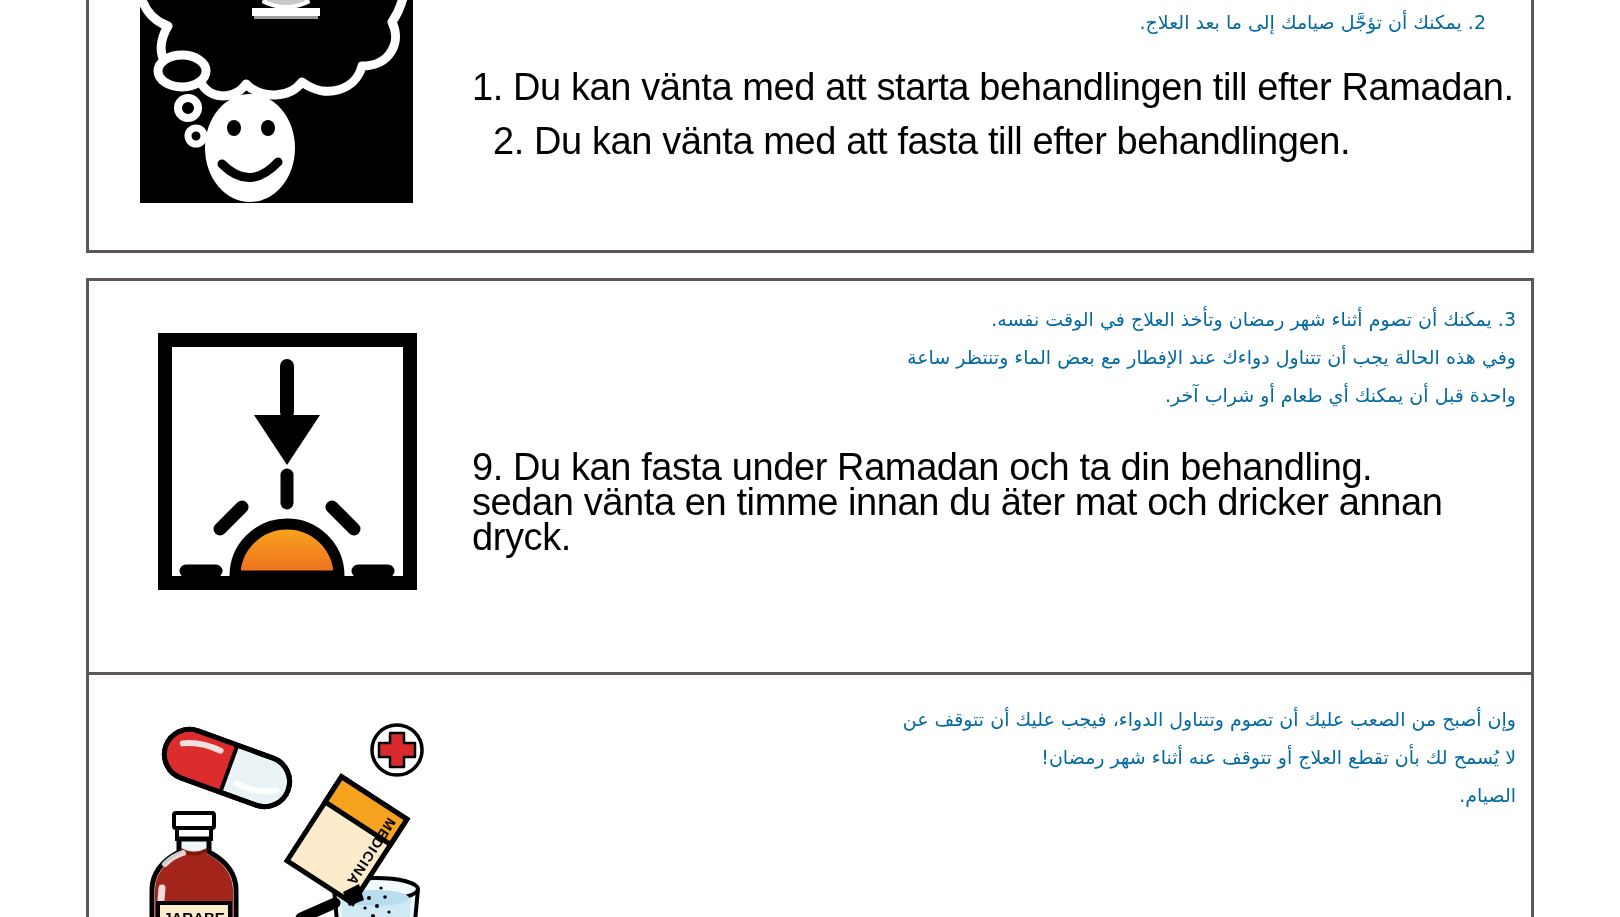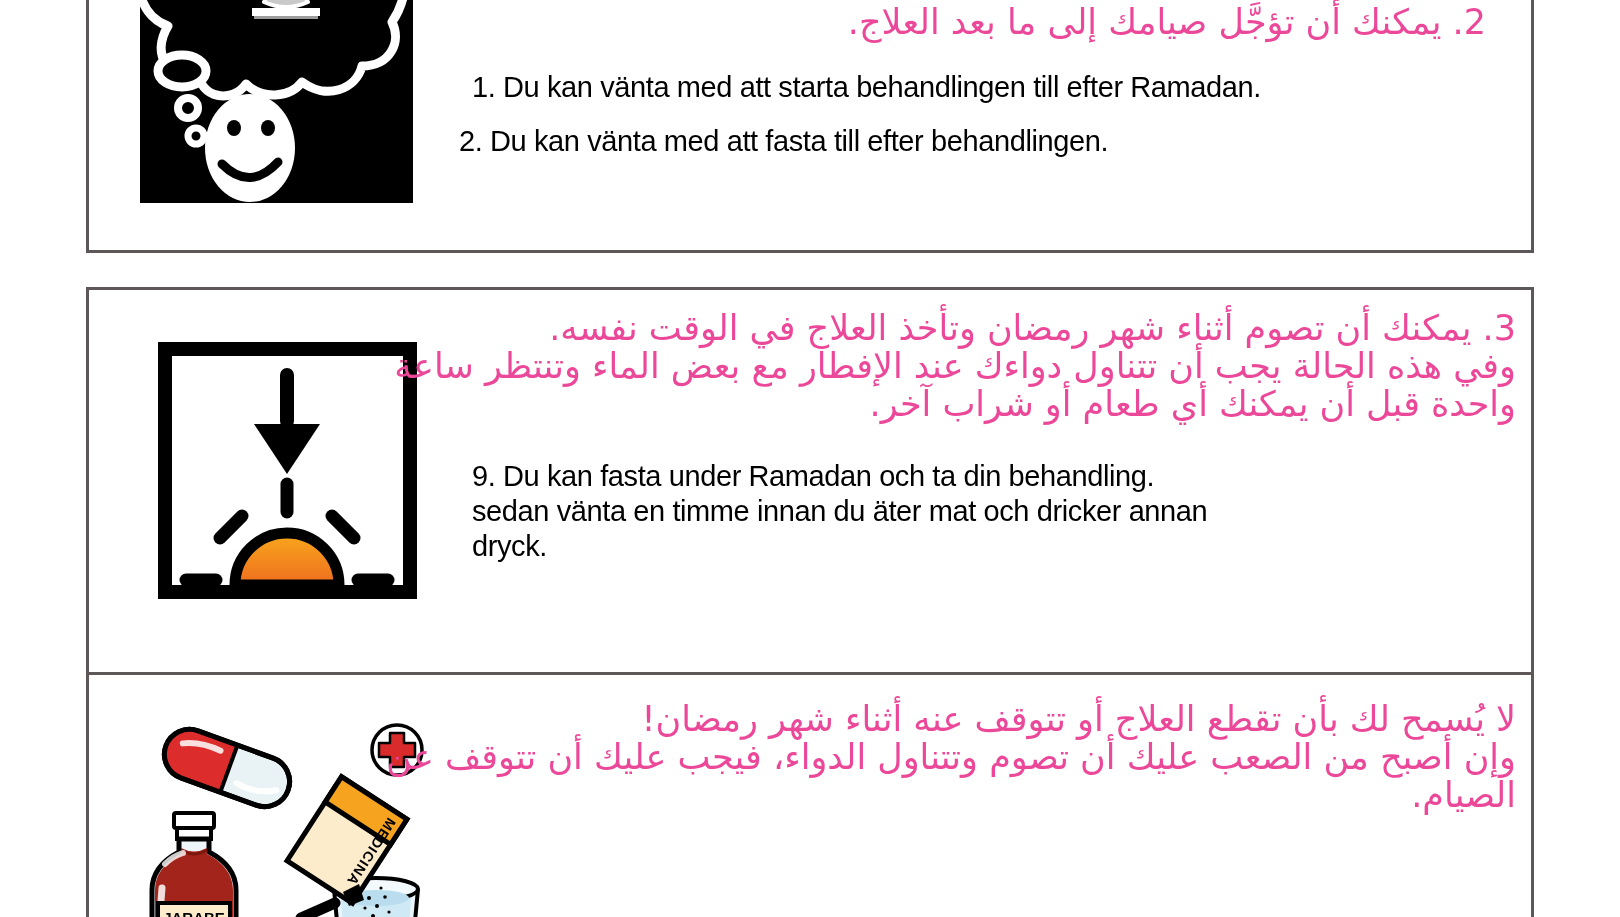--- a/index.html
+++ b/index.html
@@ -5,31 +5,31 @@
   html,body{margin:0;padding:0;overflow:hidden;}
   body{
     width:1620px;height:917px;position:relative;background:#ffffff;
     font-family:"Liberation Sans",sans-serif;
   }
   .panel{
     position:absolute;left:86px;width:1448px;
     border:3px solid #5e5757;background:#fff;box-sizing:border-box;
   }
   #panel1{top:-100px;height:353px;}
-  #panel2{top:287px;height:399px;}
+  #panel2{top:278px;height:399px;}
   #panel3{top:672px;height:345px;}
   .illu{position:absolute;}
   .ar{
     position:absolute;direction:rtl;text-align:right;
-    font-family:"DejaVu Sans",sans-serif;font-size:35px;line-height:38px;
-    color:#ec4899;white-space:nowrap;
+    font-family:"DejaVu Sans",sans-serif;font-size:19px;line-height:38px;
+    color:#0369a1;white-space:nowrap;
   }
   .sv{
     position:absolute;font-family:"Liberation Sans",sans-serif;
-    font-size:29px;line-height:35px;color:#000;white-space:nowrap;
+    font-size:38px;line-height:35px;color:#000;white-space:nowrap;
     letter-spacing:-0.4px;
   }
   .sv2{line-height:36px;}
   svg text{font-family:"Liberation Sans",sans-serif;}
 </style>
 </head>
 <body>
 
 <div class="panel" id="panel1">
 
@@ -55,21 +55,21 @@
         <path d="M82 206 Q 110 234 138 204" fill="none" stroke="#000" stroke-width="9" stroke-linecap="round"></path>
       </g>
     </svg>
   </div>
 
   <div class="ar" style="top:100px;right:45px;">
     <div>2. يمكنك أن تؤجَّل صيامك إلى ما بعد العلاج.</div>
   </div>
 
   <div class="sv sv2" style="top:166px;left:383px;">1. Du kan vänta med att starta behandlingen till efter Ramadan.</div>
-  <div class="sv sv2" style="top:220px;left:370px;">2. Du kan vänta med att fasta till efter behandlingen.</div>
+  <div class="sv sv2" style="top:220px;left:404px;">2. Du kan vänta med att fasta till efter behandlingen.</div>
 </div>
 
 <div class="panel" id="panel2">
 
   <div class="illu" style="left:69px;top:52px;">
     <svg width="259" height="257" viewBox="0 0 259 257">
       <defs>
         <linearGradient id="sg" x1="0" y1="0" x2="0" y2="1">
           <stop offset="0" stop-color="#f9a81c"></stop>
           <stop offset="1" stop-color="#ee6d1f"></stop>
@@ -158,18 +158,18 @@
         <path d="M36 158 Q 49 166 62 158" fill="none" stroke="#7d180f" stroke-width="3"></path>
         <path d="M20 172 Q 28 164 38 161" stroke="#fff" stroke-width="6" fill="none" stroke-linecap="round" opacity="0.8"></path>
         <path d="M17 196 Q 14 225 17 252" stroke="#fff" stroke-width="7" fill="none" stroke-linecap="round" opacity="0.85"></path>
         <rect x="13" y="211" width="72" height="52" fill="#fdeccc" stroke="#000" stroke-width="4"></rect>
         <text x="49" y="231" text-anchor="middle" font-size="15" font-weight="bold" fill="#000">JARABE</text>
       </g>
     </svg>
   </div>
 
   <div class="ar" style="top:25px;right:15px;">
+    <div>وإن أصبح من الصعب عليك أن تصوم وتتناول الدواء، فيجب عليك أن تتوقف عن</div>
     <div>لا يُسمح لك بأن تقطع العلاج أو تتوقف عنه أثناء شهر رمضان!</div>
-    <div>وإن أصبح من الصعب عليك أن تصوم وتتناول الدواء، فيجب عليك أن تتوقف عن</div>
     <div>الصيام.</div>
   </div>
 
 </div>
 
 </body></html>

